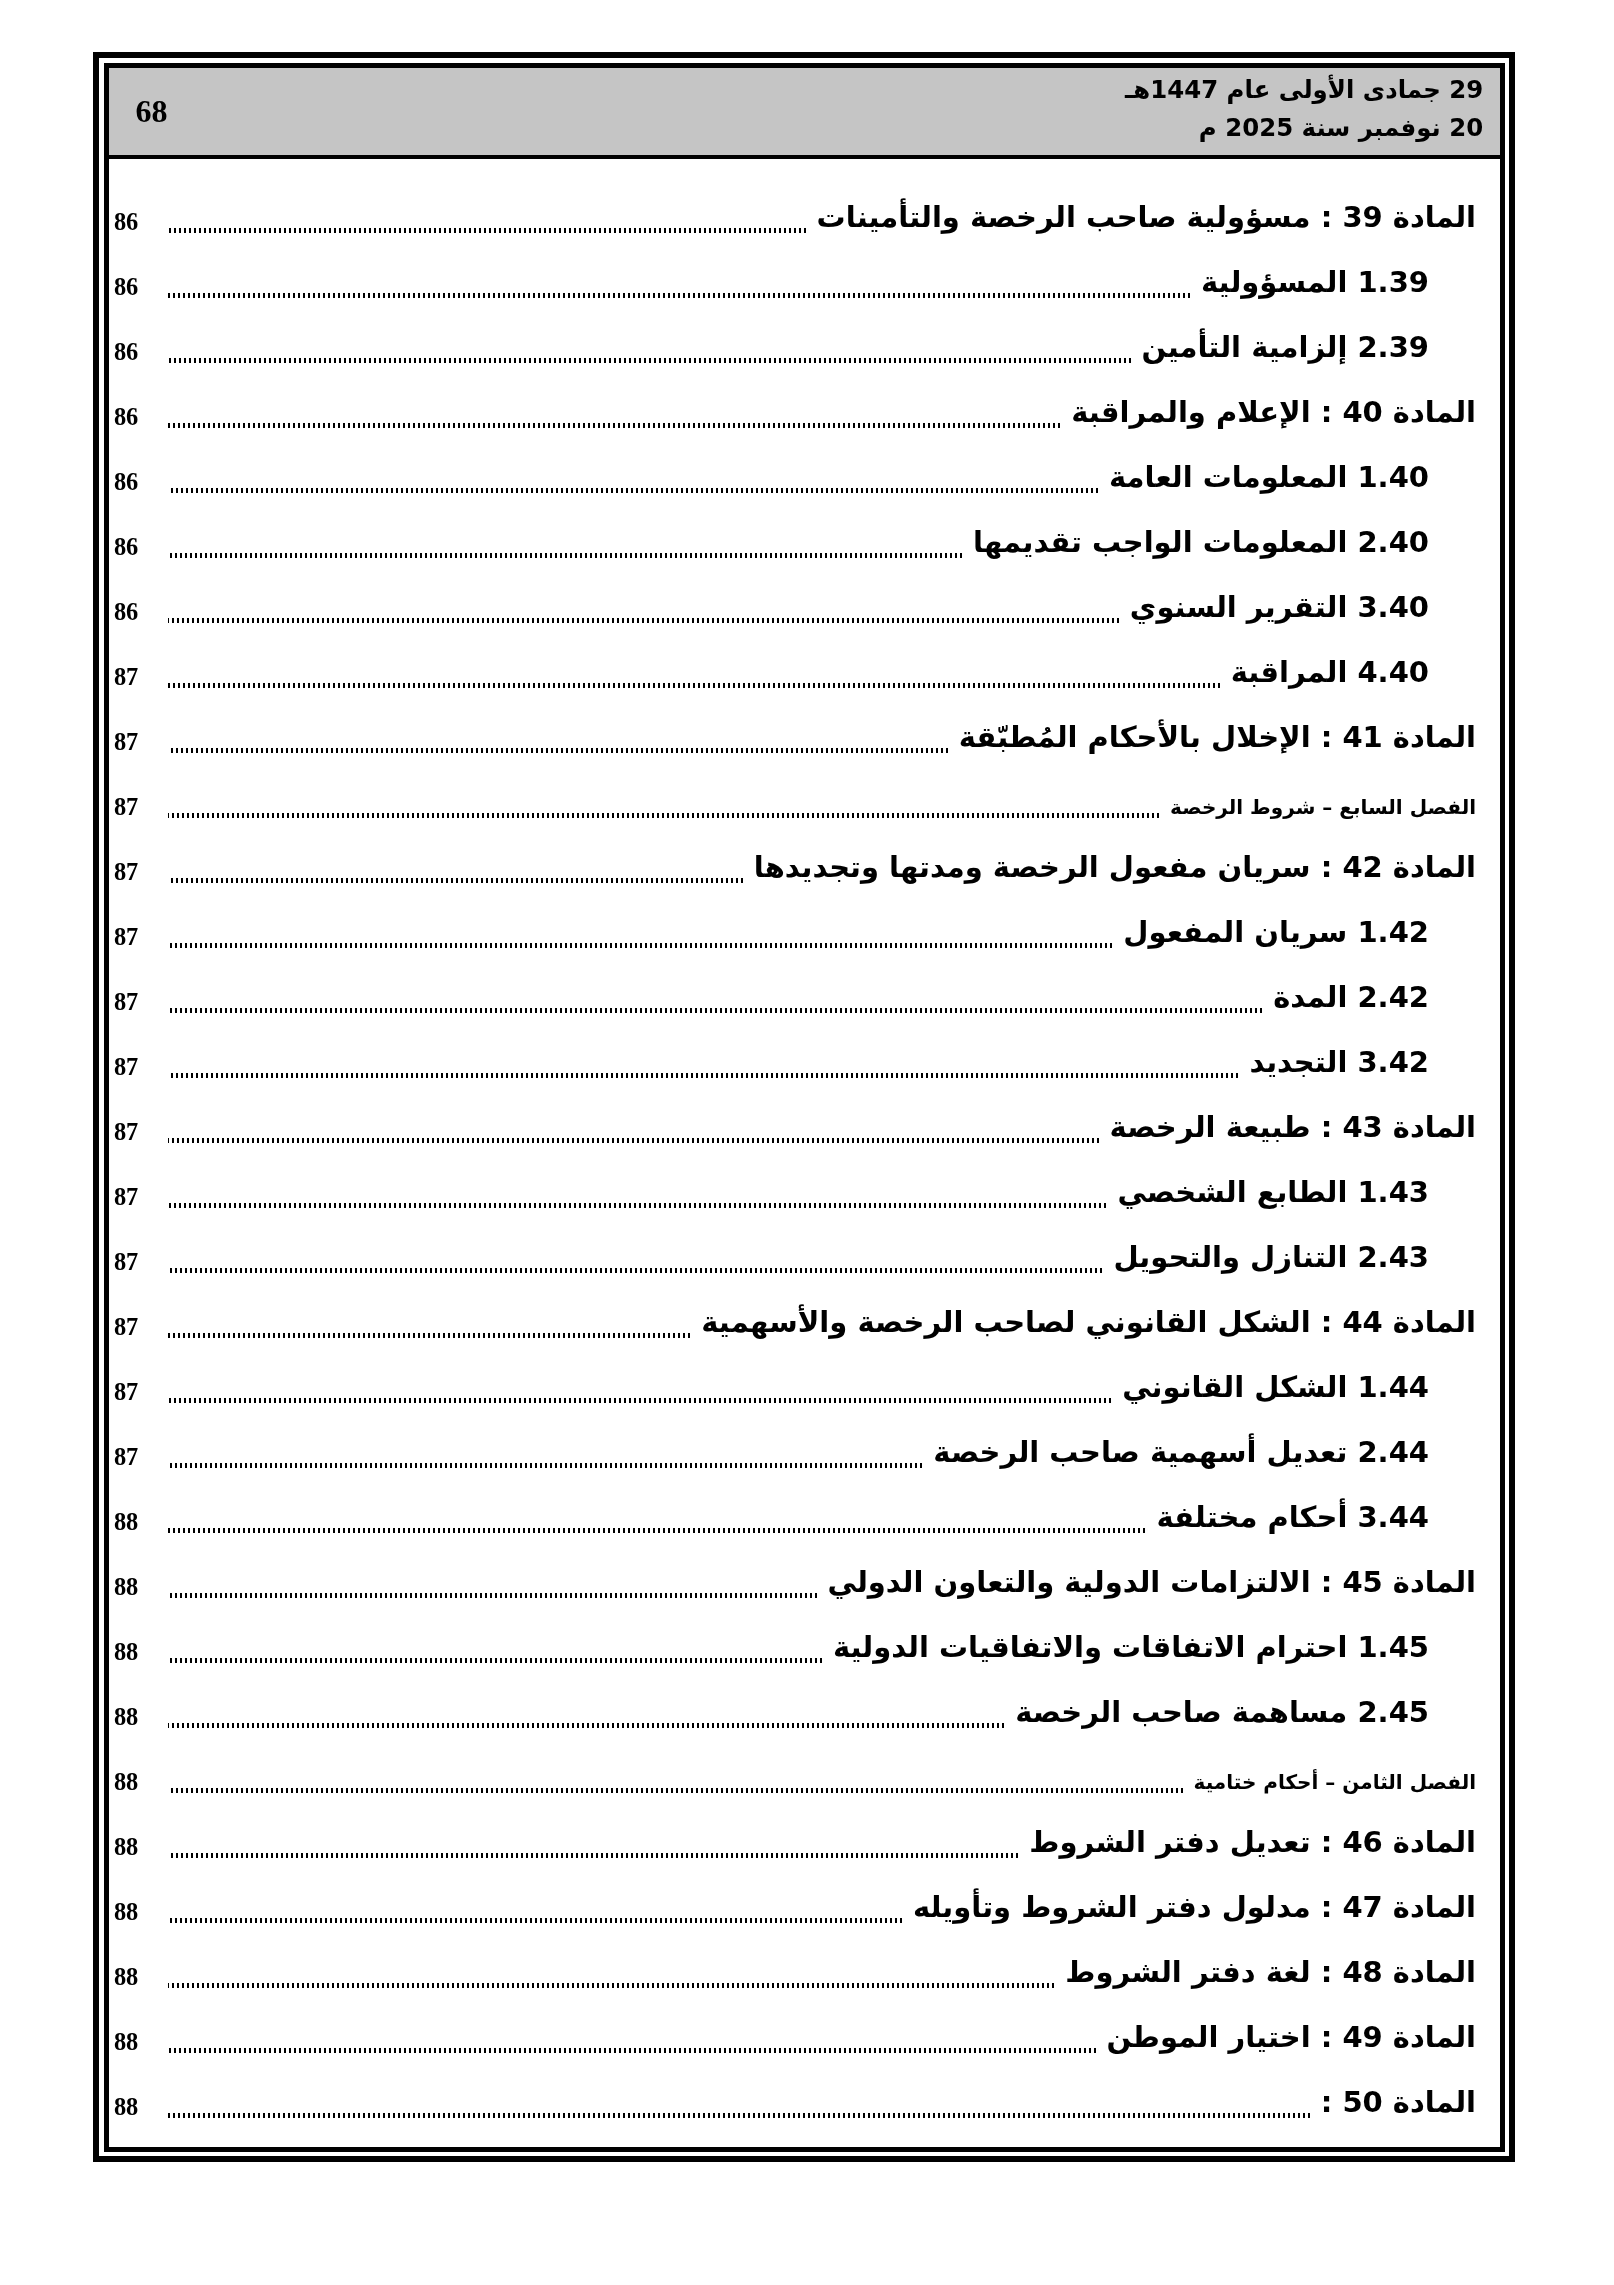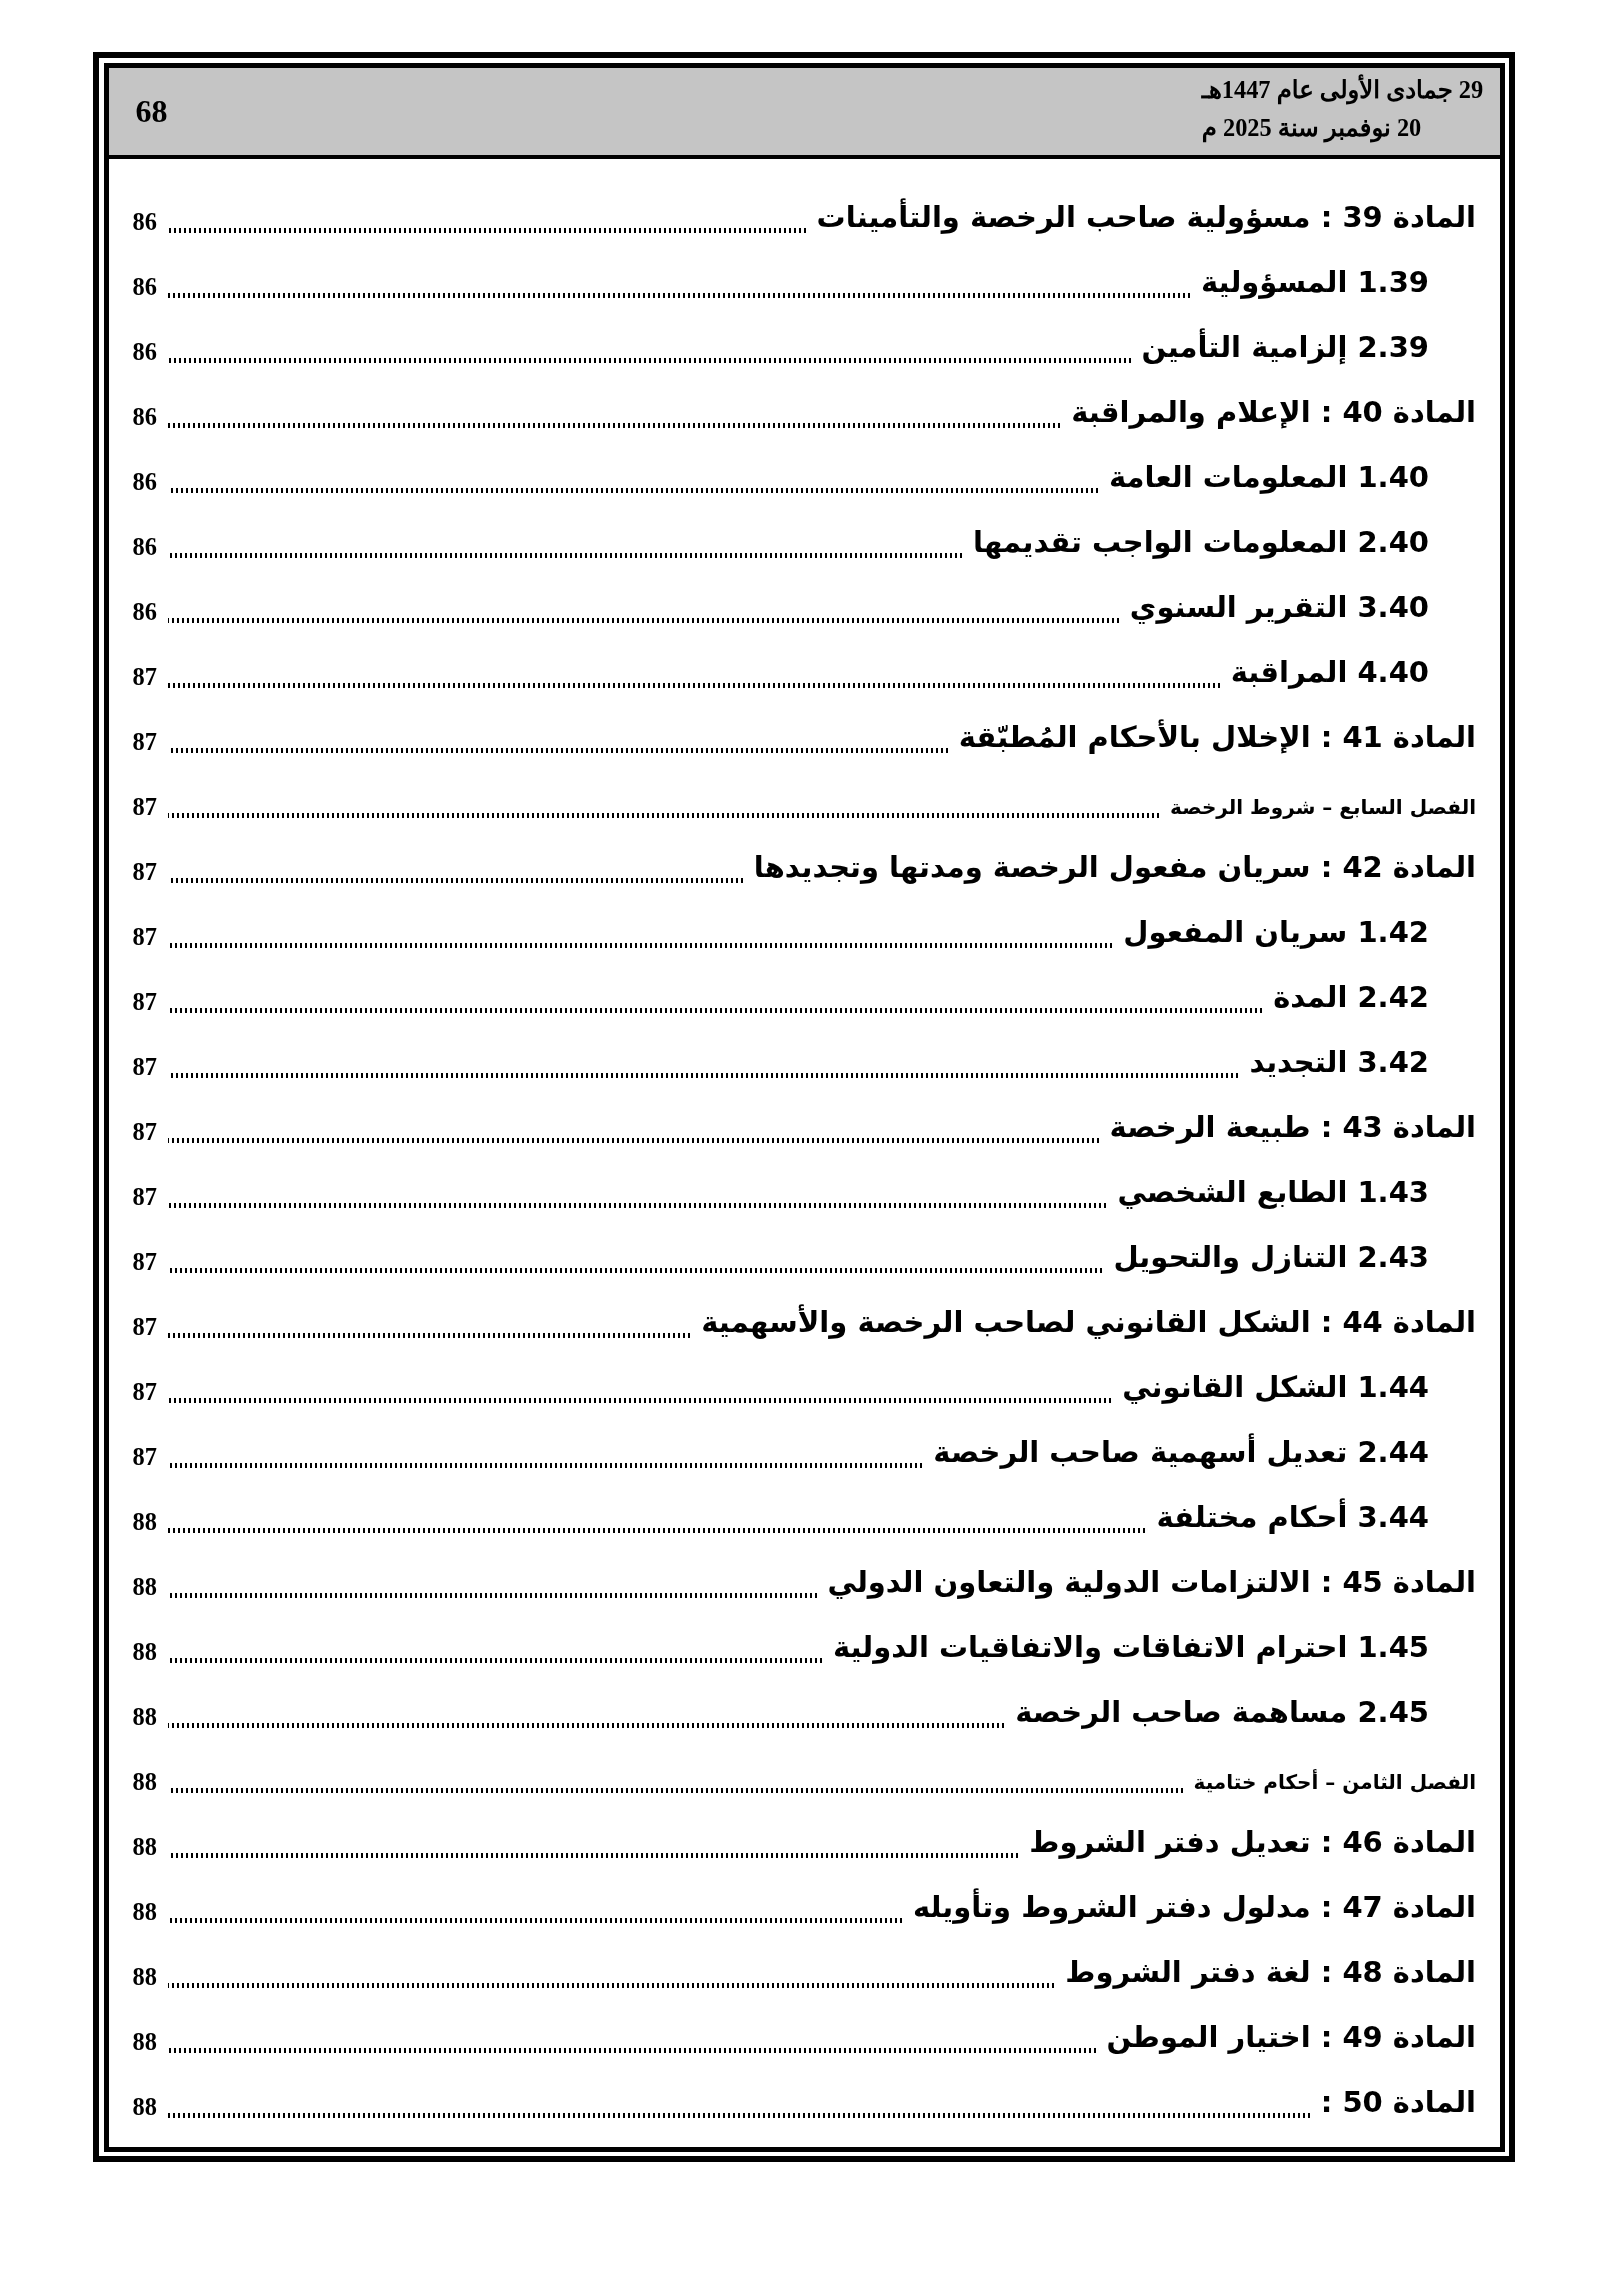--- a/index.html
+++ b/index.html
@@ -14,22 +14,22 @@
   .frame-inner{
     border:5.4px solid #000;width:100%;height:100%;box-sizing:border-box;
     display:flex;flex-direction:column;background:#fff;
   }
   
   .header{
     height:87px;flex:0 0 87px;background:#c5c5c5;border-bottom:4.5px solid #000;
     box-sizing:content-box;position:relative;direction:rtl;
   }
   .dates{
-    position:absolute;right:16.3px;top:3.6px;text-align:left;
-    font-weight:bold;font-size:24.4px;line-height:1.55;white-space:nowrap;font-family:Liberation Serif, serif;
+    position:absolute;right:16.3px;top:3.6px;text-align:right;
+    font-weight:bold;font-size:24.4px;line-height:1.55;white-space:nowrap;
   }
   .journal-title{
     position:absolute;left:50%;top:50%;transform:translate(-50%,-50%);
     font-weight:bold;font-size:27px;white-space:nowrap;
   }
   .pagenum{
     position:absolute;left:27px;top:50%;transform:translateY(-50%);
     font-family:"Liberation Serif",serif;font-weight:bold;font-size:32px;
   }
   
@@ -44,21 +44,21 @@
   .label{
     font-weight:bold;font-size:29px;line-height:1.2;white-space:nowrap;
   }
   .row.sub{padding-right:47px;}
   .row.chapter .label{font-size:20px;}
   .dots{
     flex:1;height:4.5px;margin:0 11px 1.8px 11px;min-width:27px;
     background-image:repeating-linear-gradient(to left,#000 0 2.3px,transparent 2.3px 5px);
   }
   .page{
-    width:43px;flex:0 0 43px;direction:ltr;text-align:right;
+    width:43px;flex:0 0 43px;direction:ltr;text-align:left;
     font-family:"Liberation Serif",serif;font-weight:bold;font-size:24.4px;line-height:1;
   }
 </style>
 </head>
 <body>
 
 <div class="frame-outer">
   <div class="frame-inner">
 
     <div class="header">

